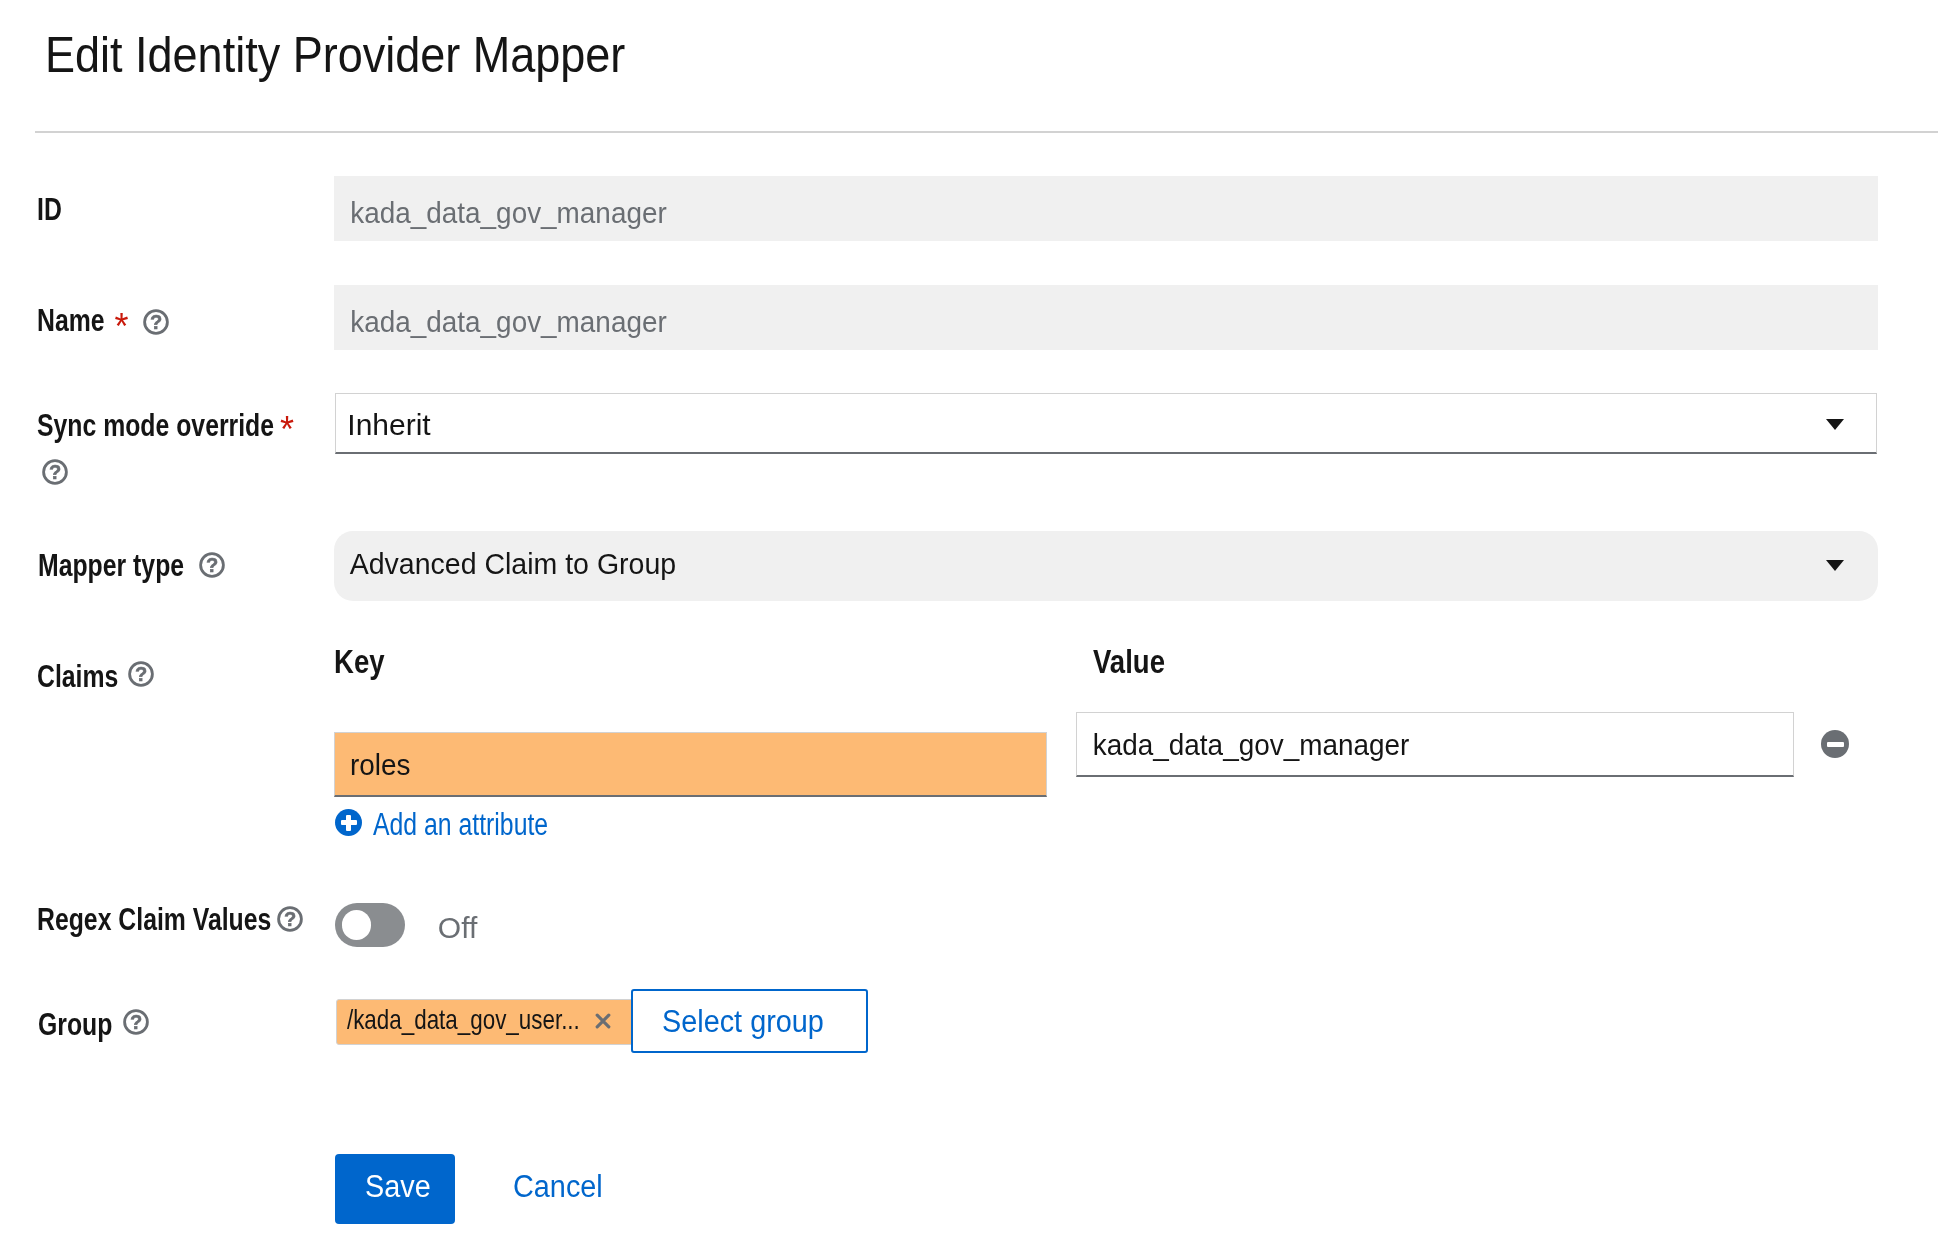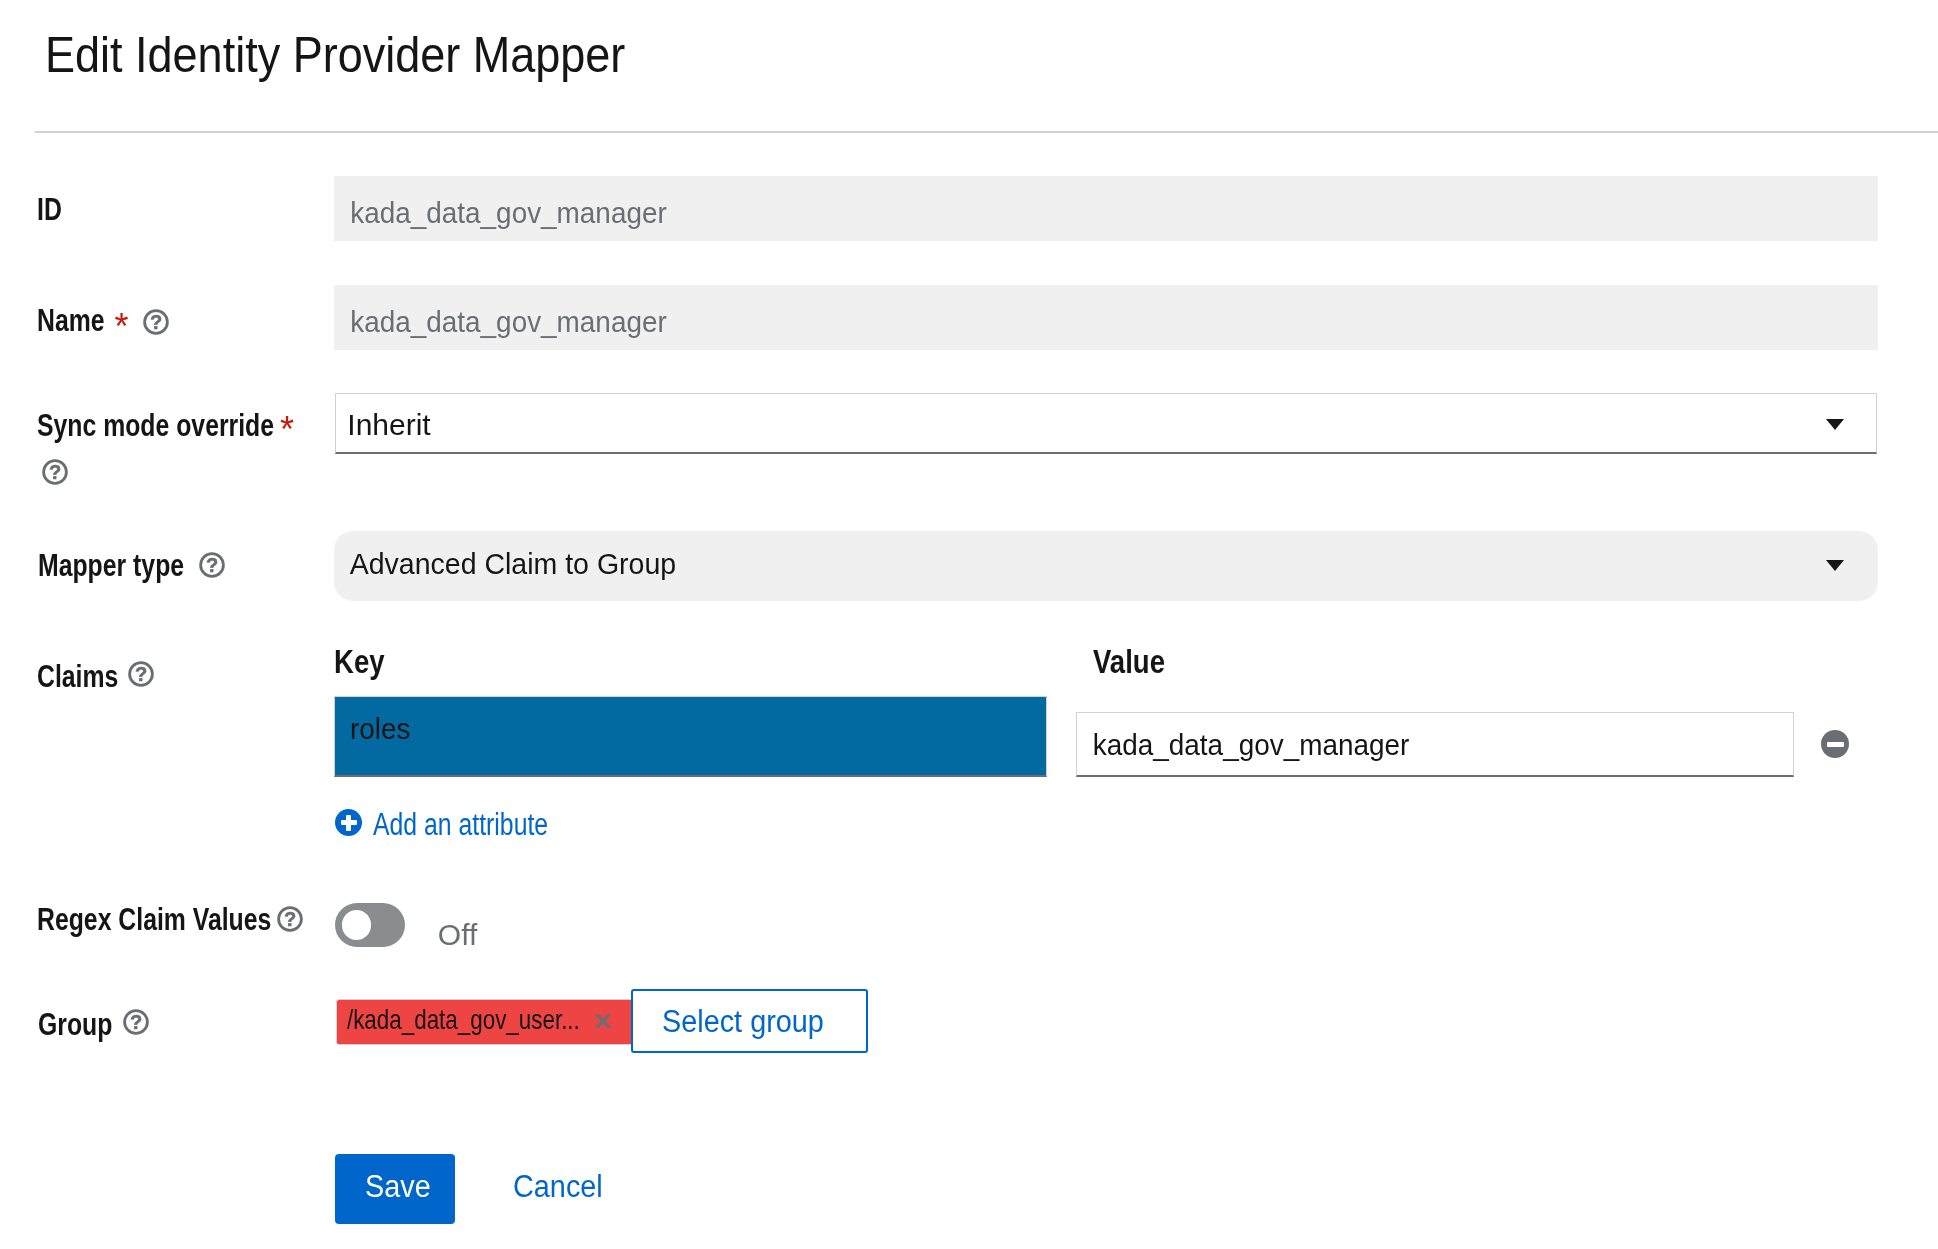--- a/index.html
+++ b/index.html
@@ -57,21 +57,21 @@
 
 <div class="abs label" style="left:37px; top:661.4px;">Claims</div>
 <svg class="qicon" width="26" height="26" style="left:128.2px; top:660.6px;" viewBox="0 0 26 26">
     <circle cx="13" cy="13" r="11.4" fill="none" stroke="#6a6e73" stroke-width="2.8"></circle>
     <text x="13" y="20" font-family="Liberation Sans" font-size="20" font-weight="bold" fill="#6a6e73" stroke="#6a6e73" stroke-width="0.6" text-anchor="middle">?</text>
   </svg>
 
 <div class="abs" style="left:333.8px; top:643.5px; font-size:34px; line-height:34px; font-weight:bold; color:#151515; transform:scaleX(0.81); transform-origin:0 50%;">Key</div>
 <div class="abs" style="left:1093px; top:643.5px; font-size:34px; line-height:34px; font-weight:bold; color:#151515; transform:scaleX(0.81); transform-origin:0 50%;">Value</div>
 
-<div class="abs" style="left:334px; top:696px; width:713px; height:81px; background:#0369a1; border:1px solid #d2d2d2; border-bottom:2px solid #6a6e73;">
+<div class="abs" style="left:334px; top:732px; width:713px; height:65px; background:#fdba74; border:1px solid #d2d2d2; border-bottom:2px solid #6a6e73;">
   <div class="sq93" style="padding-left:16px; font-size:30px; line-height:64px; color:#151515;">roles</div>
 </div>
 <div class="abs" style="left:1076px; top:712px; width:718px; height:65px; background:#fff; border:1px solid #d2d2d2; border-bottom:2px solid #6a6e73;">
   <div class="sq93" style="padding-left:17px; font-size:30px; line-height:64px; color:#151515;">kada_data_gov_manager</div>
 </div>
 
 <div class="abs" style="left:1821px; top:730.2px; width:28px; height:28px; border-radius:50%; background:#6a6e73;">
   <div style="position:absolute; left:5.5px; top:11.5px; width:17px; height:5px; background:#fff; border-radius:1px;"></div>
 </div>
 
@@ -82,29 +82,29 @@
 <div class="abs sq80" style="left:372.6px; top:808.9px; font-size:31px; line-height:31px; color:#0066cc;">Add an attribute</div>
 
 <div class="abs label" style="left:37px; top:903.9px;">Regex Claim Values</div>
 <svg class="qicon" width="26" height="26" style="left:277px; top:905.8px;" viewBox="0 0 26 26">
     <circle cx="13" cy="13" r="11.4" fill="none" stroke="#6a6e73" stroke-width="2.8"></circle>
     <text x="13" y="20" font-family="Liberation Sans" font-size="20" font-weight="bold" fill="#6a6e73" stroke="#6a6e73" stroke-width="0.6" text-anchor="middle">?</text>
   </svg>
 <div class="abs" style="left:335px; top:903px; width:70px; height:44px; border-radius:22px; background:#8a8d90;">
   <div style="position:absolute; left:6.8px; top:7.3px; width:29.4px; height:29.4px; border-radius:50%; background:#fff;"></div>
 </div>
-<div class="abs" style="left:437.8px; top:913.3px; font-size:30px; line-height:30px; color:#6a6e73;margin-top:7px;">Off</div>
+<div class="abs" style="left:437.8px; top:913.3px; font-size:30px; line-height:30px; color:#6a6e73;">Off</div>
 
 <div class="abs label" style="left:38px; top:1008.7px;">Group</div>
 <svg class="qicon" width="26" height="26" style="left:123.4px; top:1008.8px;" viewBox="0 0 26 26">
     <circle cx="13" cy="13" r="11.4" fill="none" stroke="#6a6e73" stroke-width="2.8"></circle>
     <text x="13" y="20" font-family="Liberation Sans" font-size="20" font-weight="bold" fill="#6a6e73" stroke="#6a6e73" stroke-width="0.6" text-anchor="middle">?</text>
   </svg>
 
-<div class="abs" style="left:335.6px; top:998.6px; width:350px; height:46px; background:#ef4444; border:1px solid #d2d2d2; border-radius:3px;">
+<div class="abs" style="left:335.6px; top:998.6px; width:350px; height:46px; background:#fdba74; border:1px solid #d2d2d2; border-radius:3px;">
   <div style="padding-left:12.4px; font-size:28px; line-height:40.5px; color:#151515; transform:scaleX(0.80); transform-origin:0 50%;">/kada_data_gov_user...</div>
   <svg width="16" height="16" style="position:absolute; left:258.5px; top:13.7px;" viewBox="0 0 16 16">
       <path d="M2.2 2.2 L13.8 13.8 M13.8 2.2 L2.2 13.8" stroke="#6a6e73" stroke-width="3.2" stroke-linecap="round"></path>
     </svg>
 </div>
 <div class="abs" style="left:631.3px; top:989.3px; width:237px; height:64px; background:#fff; border:2px solid #0066cc; border-radius:3px;"></div>
 <div class="abs sq93" style="left:662.2px; top:1006.4px; font-size:31px; line-height:31px; color:#0066cc;">Select group</div>
 
 <div class="abs" style="left:334.7px; top:1154.4px; width:120px; height:69.5px; background:#0066cc; border-radius:4px;"></div>
 <div class="abs sq93" style="left:365px; top:1170.5px; font-size:31px; line-height:31px; color:#fff;">Save</div>

